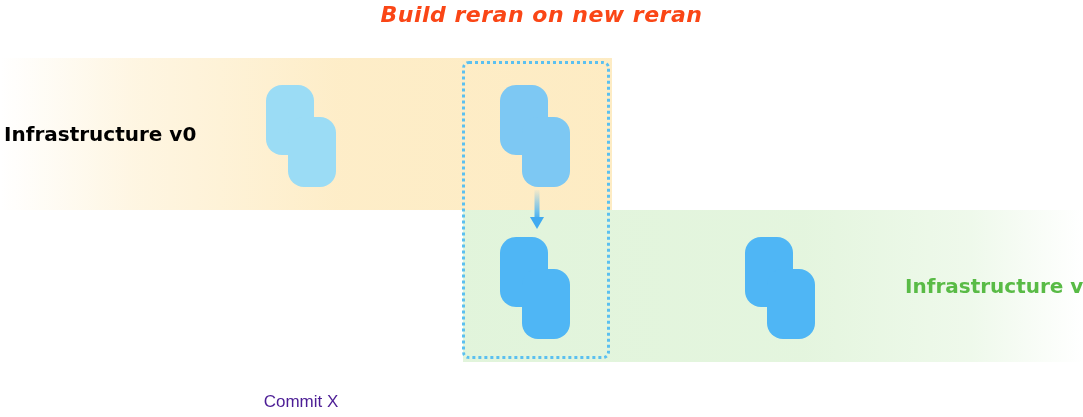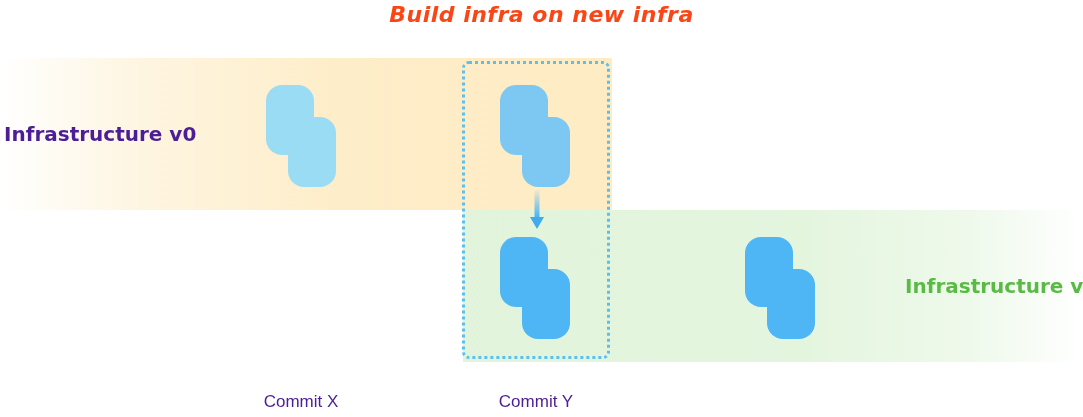--- a/index.html
+++ b/index.html
@@ -64,21 +64,21 @@
   .band-label {
     position: absolute;
     font-family: "DejaVu Sans", sans-serif;
     font-size: 20px;
     font-weight: 700;
     white-space: nowrap;
   }
   .label-v0 {
     left: 4px;
     top: 122px;
-    color: #4c1d95;
+    color: #000000;
   }
   .label-v1 {
     left: 905px;
     top: 274px;
     color: #59bb46;
   }
 
   
   .highlight-box {
     position: absolute;
@@ -152,21 +152,21 @@
   .cl-z { left: 701px; }
 </style>
 </head>
 <body>
 
 <div id="canvas">
 
   <div class="band band-v0"></div>
   <div class="band band-v1"></div>
 
-  <div class="title">Build infra on new infra</div>
+  <div class="title">Build reran on new reran</div>
 
   <div class="band-label label-v0">Infrastructure v0</div>
   <div class="band-label label-v1">Infrastructure v1</div>
 
   <div class="highlight-box"></div>
 
   <div class="block b-x-top">
     <div class="seg seg-a"></div>
     <div class="seg seg-b"></div>
   </div>
@@ -194,15 +194,14 @@
           <stop offset="45%" stop-color="#4fb6f5" stop-opacity="0.55"></stop>
           <stop offset="100%" stop-color="#3faaf0" stop-opacity="1"></stop>
         </linearGradient>
       </defs>
       <rect x="6.5" y="0" width="5" height="30" fill="url(#arrGrad)"></rect>
       <path d="M 2 27 L 16 27 L 9 39 Z" fill="#3faaf0"></path>
     </svg>
   </div>
 
   <div class="commit-label cl-x">Commit X</div>
-  <div class="commit-label cl-y">Commit Y</div>
 
 </div>
 
 </body></html>

